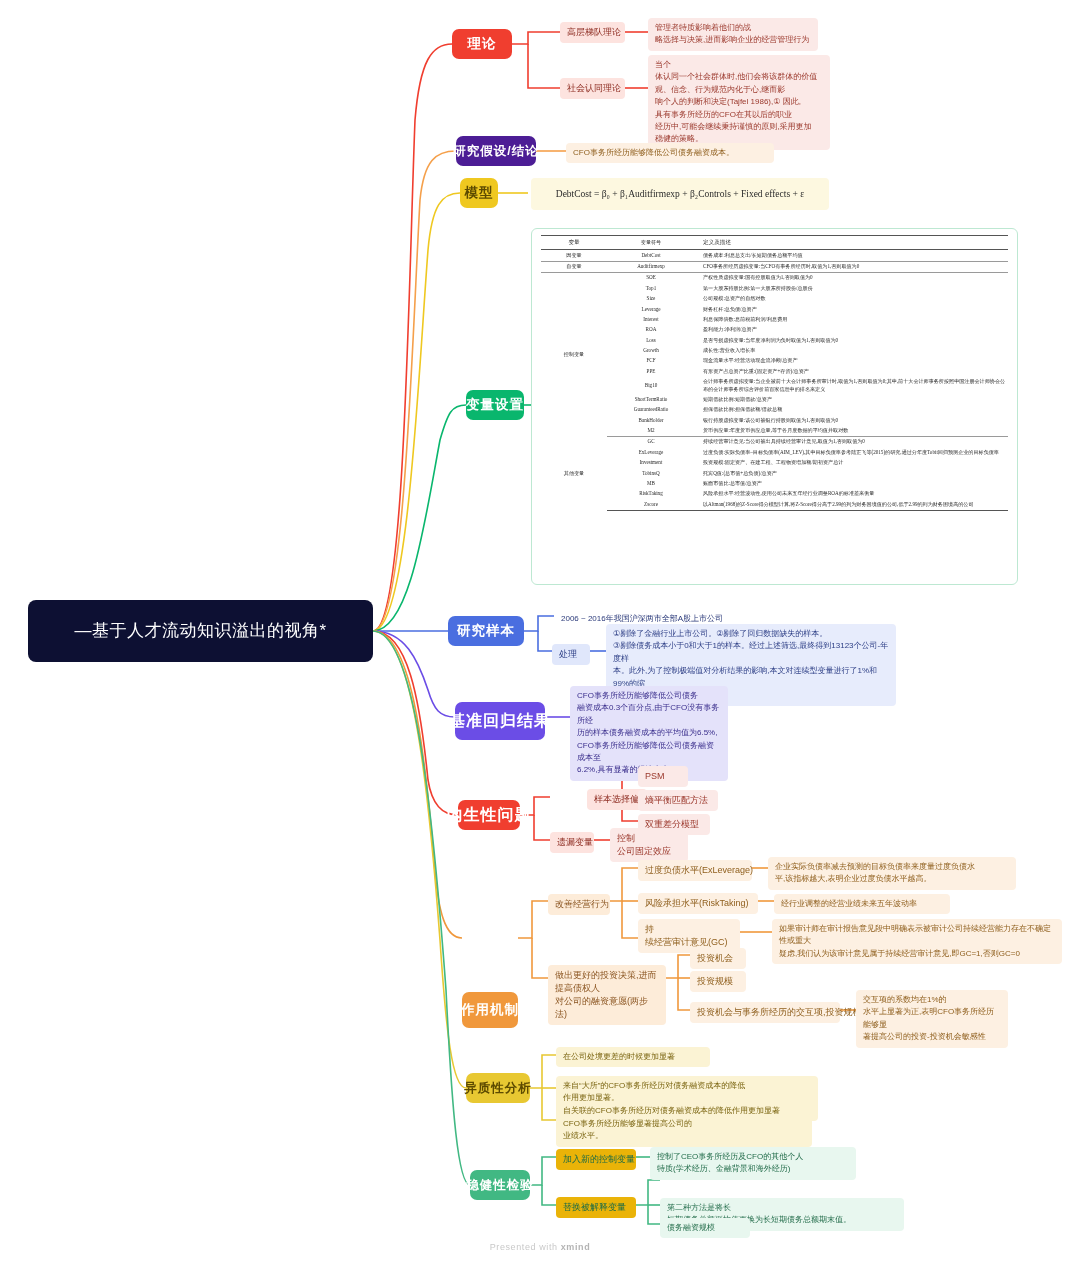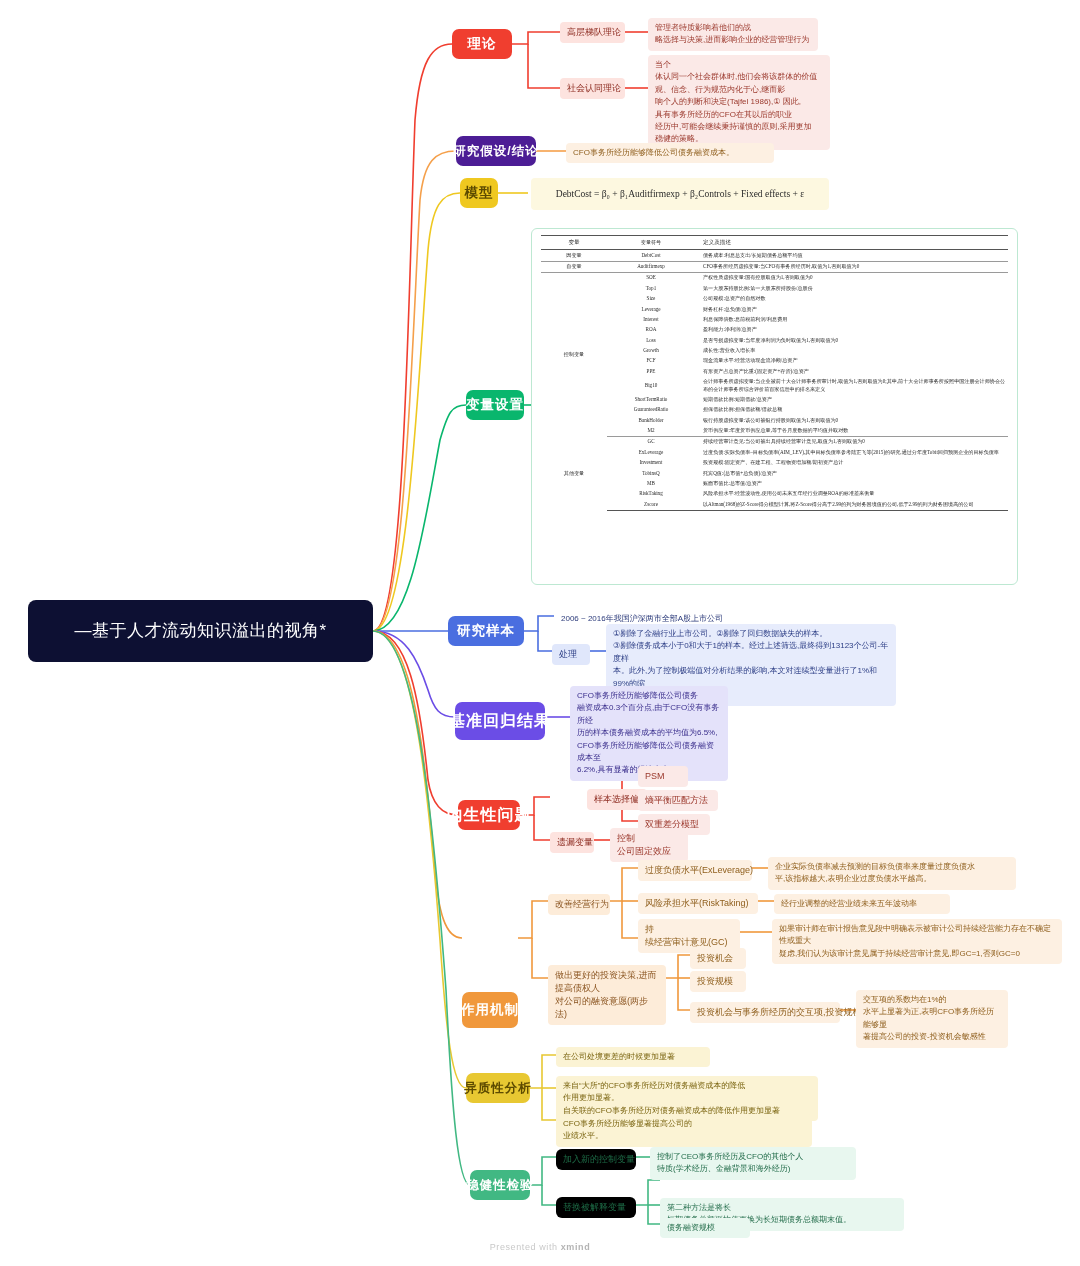--- a/index.html
+++ b/index.html
@@ -46,21 +46,21 @@
   .c-red2  {background:#f03e2f;}
   .c-orange2{background:#f0983c;}
   .c-yellow2{background:#e8c832;}
   .c-green2 {background:#41b883;}
 
   .b-red   {background:#fde3df;color:#8d2b20;}
   .b-redl  {background:#fbe9e7;color:#9b382c;}
   .b-orange{background:#fdecd9;color:#8a5420;}
   .b-orangel{background:#fdf0e2;color:#90601f;}
   .b-yellow{background:#fbf3d4;color:#7a6410;}
-  .b-green {background:#000000;color:#1d6b46;border-radius:6px;}
+  .b-green {background:#eab308;color:#1d6b46;}
   .b-greenl{background:#e8f7ef;color:#226c4a;}
   .b-blue  {background:#e0e7fb;color:#2a3c84;}
   .b-bluel {background:#e7ecfc;color:#2e3f86;}
   .b-purple{background:#e4e2fa;color:#3a2e8c;}
 
   
   .vartable{
     left:531px;top:228px;width:487px;height:357px;
     background:#fff;border:1px solid #bde8d2;border-radius:6px;padding:6px 9px;
     box-sizing:border-box;overflow:hidden;

